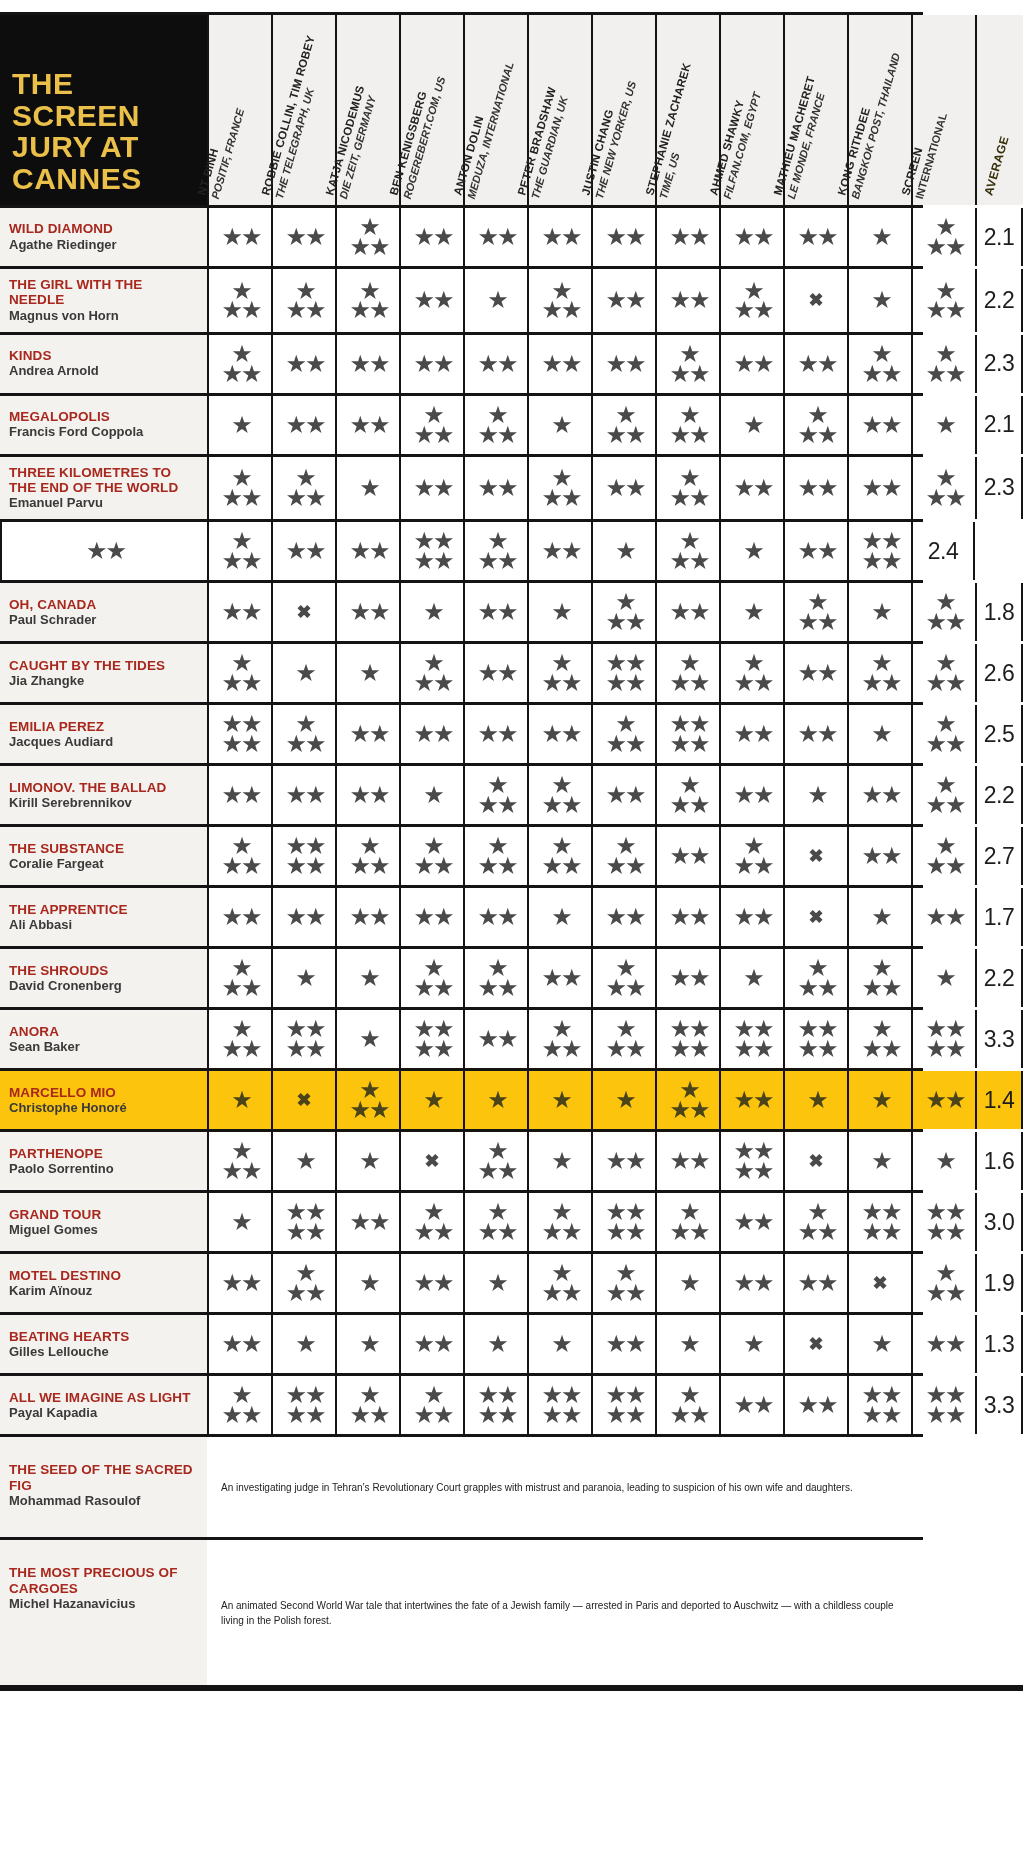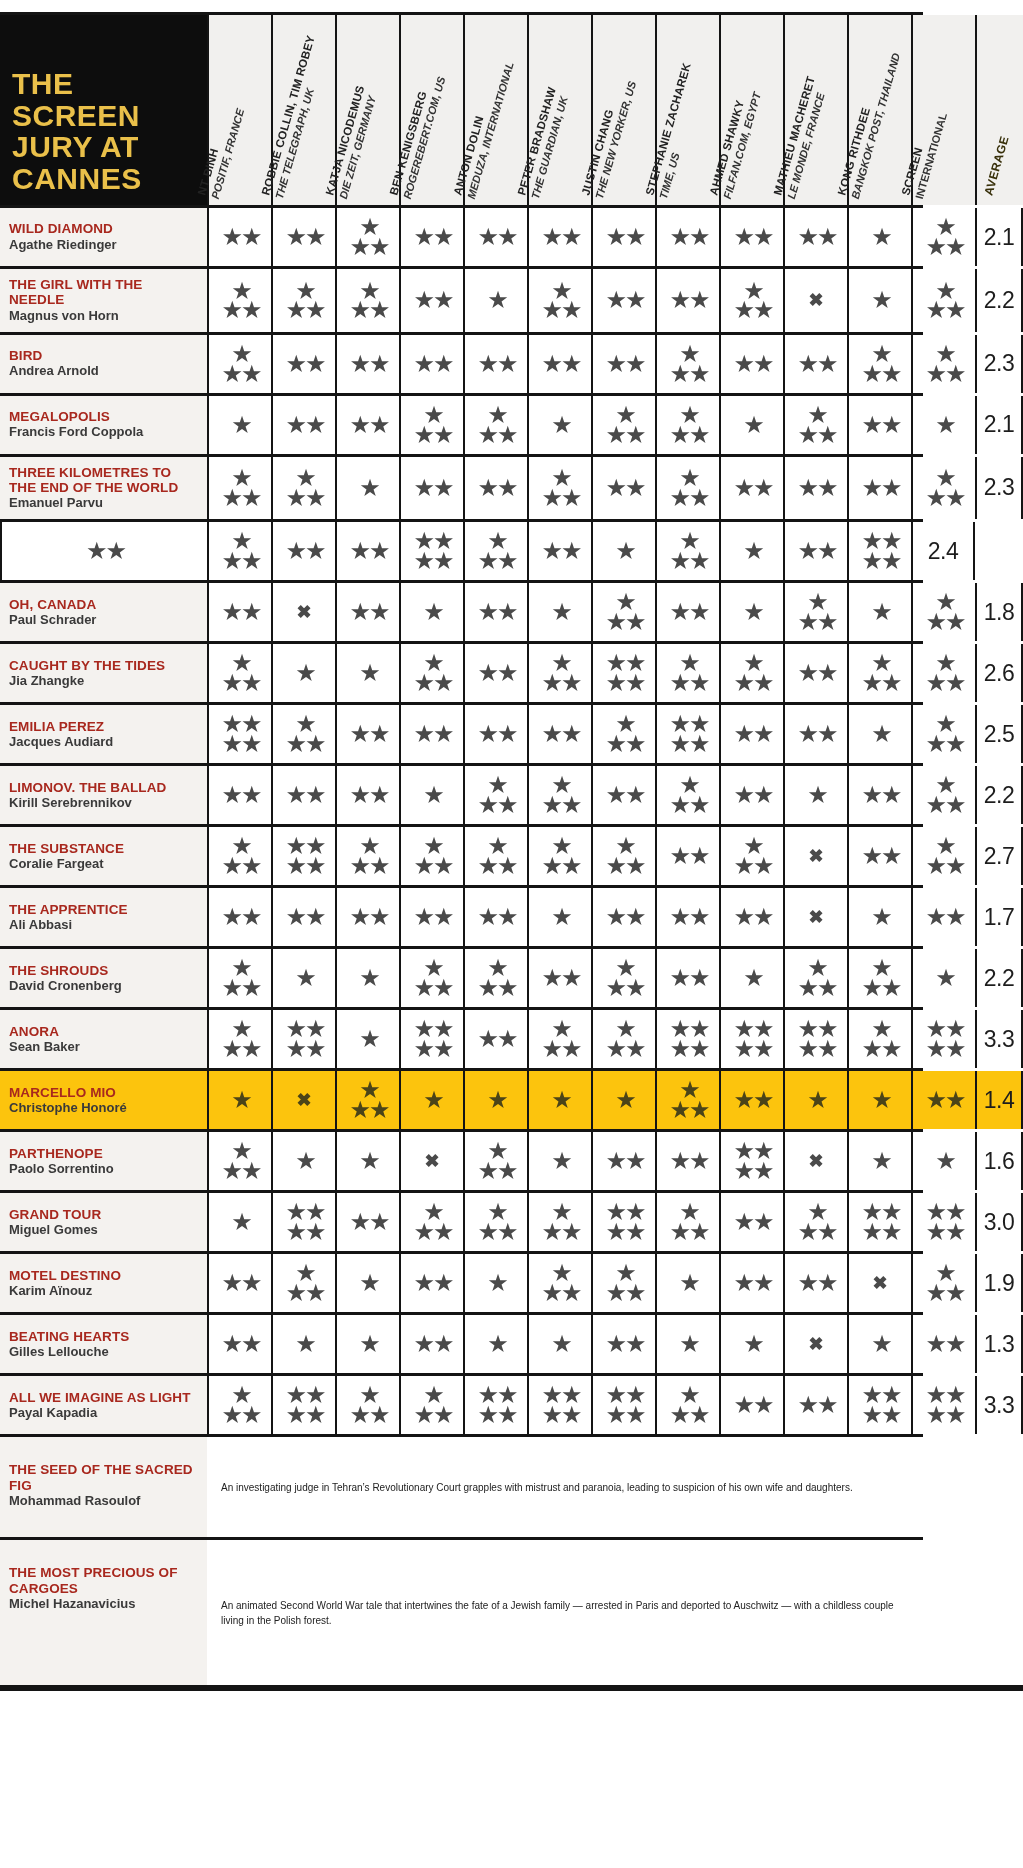--- a/index.html
+++ b/index.html
@@ -236,21 +236,21 @@
           <div class="sline">★</div>
         </div>
         <div class="cell star-cell">
           <div class="sline">★</div>
           <div class="sline">★★</div>
         </div>
         <div class="cell avg-cell">2.2</div>
       </div>
       <div class="grid-row film-row">
         <div class="cell label-cell">
-          <div class="ftitle">BIRD</div>
+          <div class="ftitle">KINDS</div>
           <div class="fdir">Andrea Arnold</div>
         </div>
         <div class="cell star-cell">
           <div class="sline">★</div>
           <div class="sline">★★</div>
         </div>
         <div class="cell star-cell">
           <div class="sline">★★</div>
         </div>
         <div class="cell star-cell">

